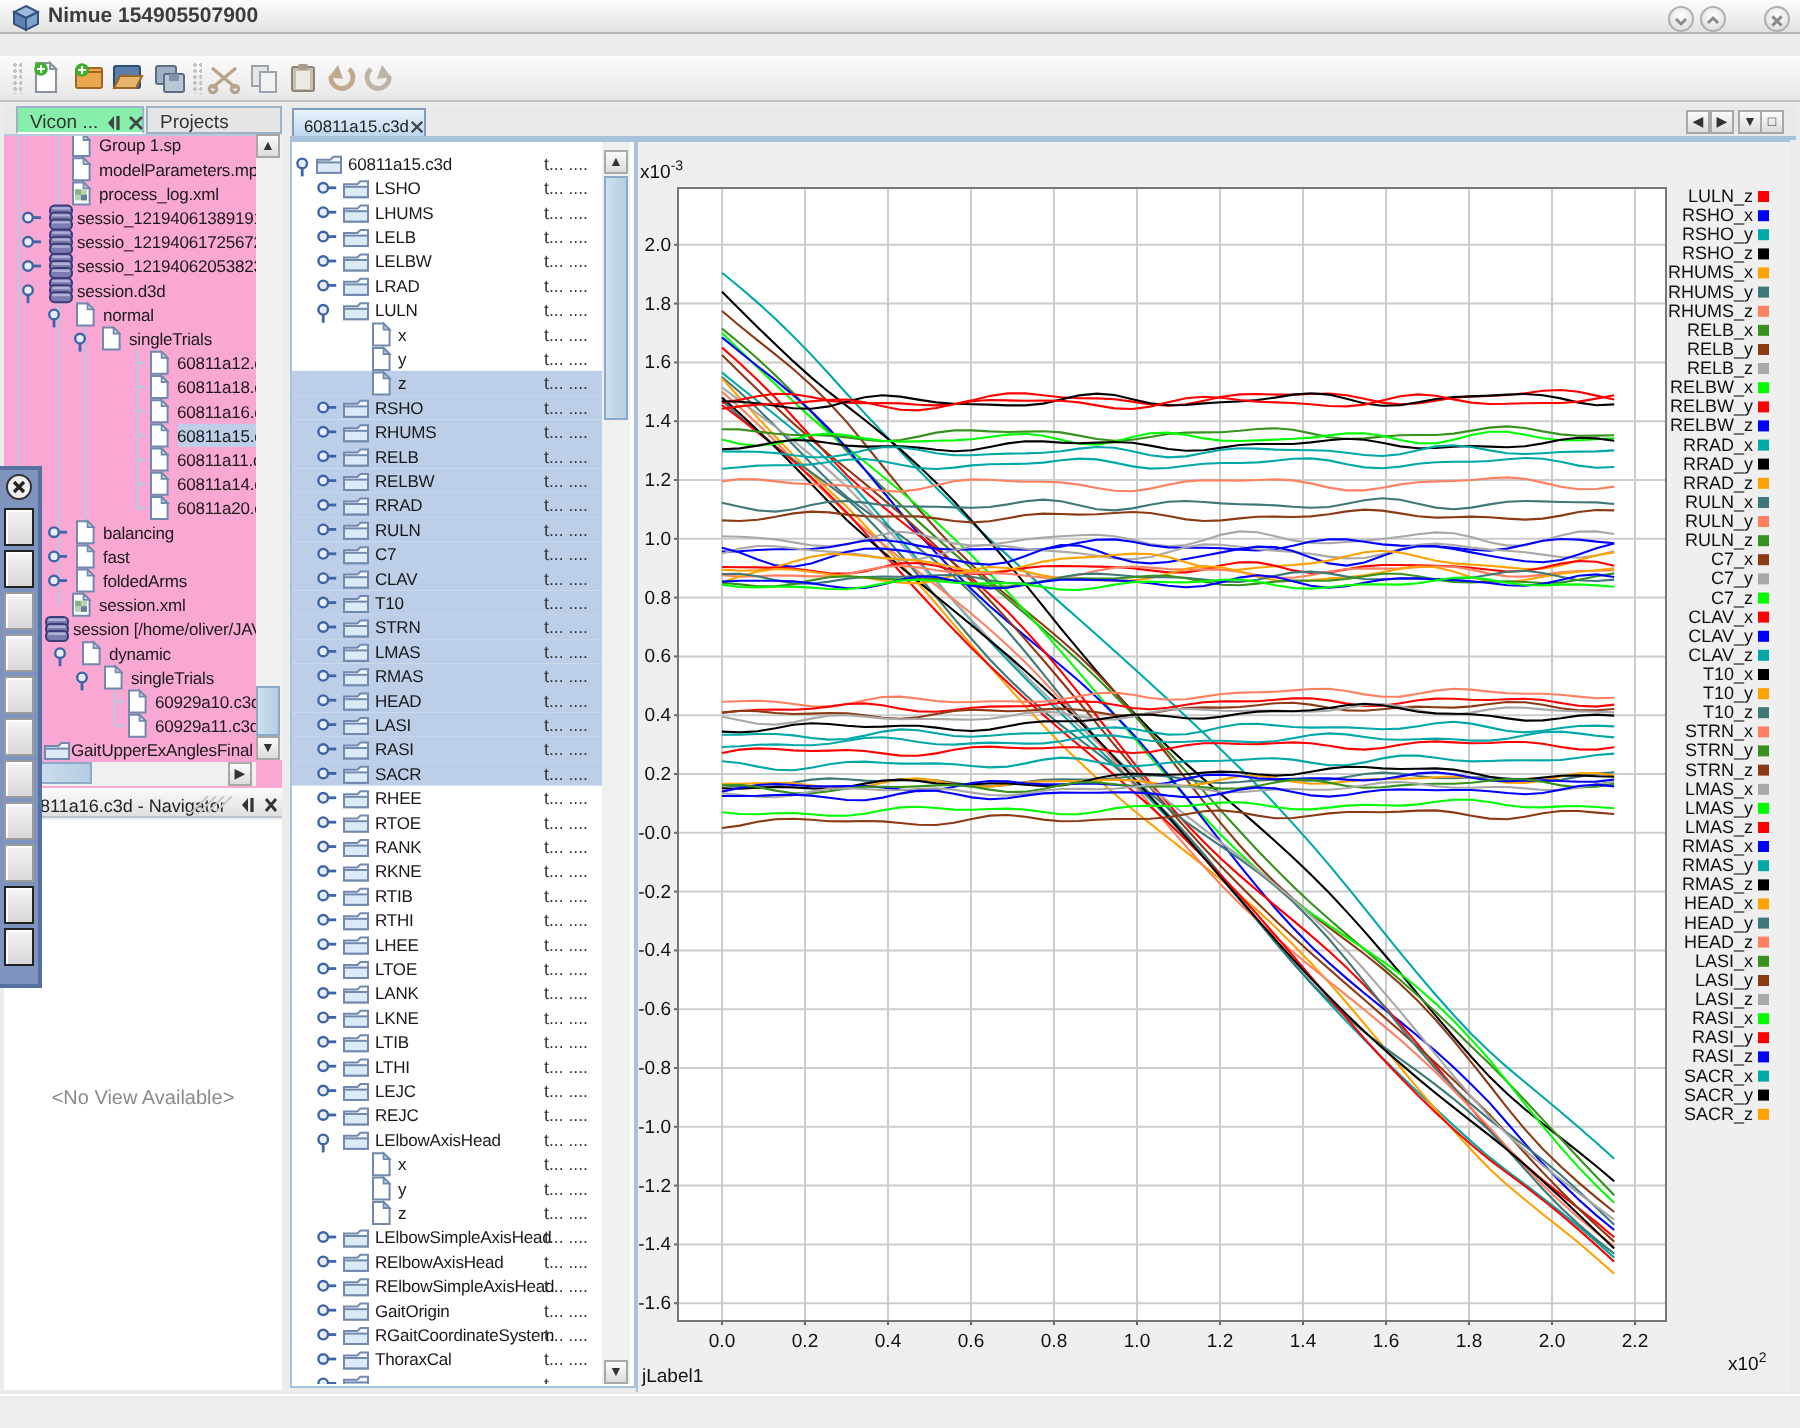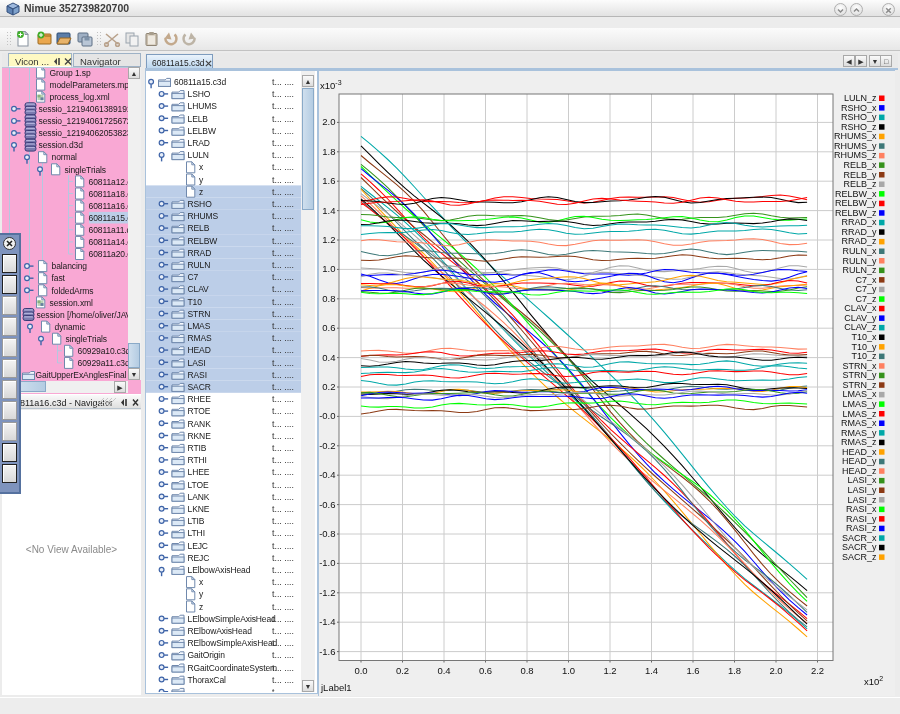--- a/index.html
+++ b/index.html
@@ -45,21 +45,21 @@
 .thumb { position:absolute; background:linear-gradient(90deg,#cfdfee,#b4cce2);
   border:1px solid #8aaac8; }
 </style></head>
 <body>
 <div class="abs" id="titlebar">
  <svg class="abs" style="left:6px;top:2px" width="14" height="14" viewBox="0 0 14 14">
   <path d="M7 1 L13 4 L7 7 L1 4 Z" fill="#9db8dd" stroke="#35517e"></path>
   <path d="M1 4 L7 7 L7 13 L1 10 Z" fill="#5f83b4" stroke="#35517e"></path>
   <path d="M13 4 L7 7 L7 13 L13 10 Z" fill="#7fa2cc" stroke="#35517e"></path>
  </svg>
- <span class="t">Nimue 352739820700</span>
+ <span class="t">Nimue 154905507900</span>
  <div class="wbtn" style="left:834px"><svg width="11" height="11" viewBox="0 0 11 11" style="margin-top:1px">
         <path d="M3 4.5 L5.5 7 L8 4.5" fill="none" stroke="#8a8a8a" stroke-width="1.5"></path>
       </svg></div>
  <div class="wbtn" style="left:849.5px"><svg width="11" height="11" viewBox="0 0 11 11" style="margin-top:1px">
         <path d="M3 6.5 L5.5 4 L8 6.5" fill="none" stroke="#8a8a8a" stroke-width="1.5"></path>
       </svg></div>
  <div class="wbtn" style="left:882px"><svg width="11" height="11" viewBox="0 0 11 11" style="margin-top:1px">
         <path d="M3.2 3.2 L7.8 7.8 M7.8 3.2 L3.2 7.8" fill="none" stroke="#8a8a8a" stroke-width="1.5"></path>
       </svg></div>
 </div>
@@ -114,28 +114,28 @@
  <rect x="149" y="4" width="5" height="3" rx="1" fill="#a79d8c"></rect>
 </g>
 <path d="M165.5 10 a5.5 5.5 0 1 0 9 -3.5" fill="none" stroke="#c3a98c" stroke-width="2.4"></path>
 <path d="M169 4.5 l-4.5 6 7 1 Z" fill="#c3a98c"></path>
 <path d="M194.5 10 a5.5 5.5 0 1 1 -9 -3.5" fill="none" stroke="#bdb4a6" stroke-width="2.4"></path>
 <path d="M191 4.5 l4.5 6 -7 1 Z" fill="#bdb4a6"></path>
 </svg>
 </div>
 
 <div class="abs" id="lefttabs">
- <div class="ltab" style="left:6px;width:64px;background:#fef9c3;border-bottom-color:#fdfdfe;">Vicon ...
+ <div class="ltab" style="left:6px;width:64px;background:#86efac;border-bottom-color:#fdfdfe;">Vicon ...
    <svg class="abs" style="left:44px;top:3px" width="20" height="9" viewBox="0 0 20 9">
     <path d="M4 1 L1 4.5 L4 8 Z" fill="#444"></path>
         <rect x="5.2" y="1" width="1.6" height="7" fill="#444"></rect>
     <path d="M12 1.5 L18 7.5 M18 1.5 L12 7.5" stroke="#444" stroke-width="1.4"></path>
    </svg>
  </div>
- <div class="ltab" style="left:71px;width:68px;background:#e5e5e5;">Navigator</div>
+ <div class="ltab" style="left:71px;width:68px;background:#e5e5e5;">Projects</div>
 </div>
 <div class="abs" style="left:2px;top:67px;width:139px;height:327px;background:#f9a8d4;border-top:1px solid #b9c9d9;">
  <svg width="126" height="326" viewBox="2 67 126 326">
 <g stroke="#b4c8e0" stroke-width="1">
 <line x1="9.5" y1="67" x2="9.5" y2="374"></line>
 <line x1="29.5" y1="67" x2="29.5" y2="302"></line>
 <line x1="42.5" y1="162" x2="42.5" y2="290"></line>
 <line x1="68.5" y1="174" x2="68.5" y2="253"></line>
 <line x1="57.5" y1="332" x2="57.5" y2="362"></line>
 <line x1="68.5" y1="180.4" x2="73" y2="180.4"></line>

